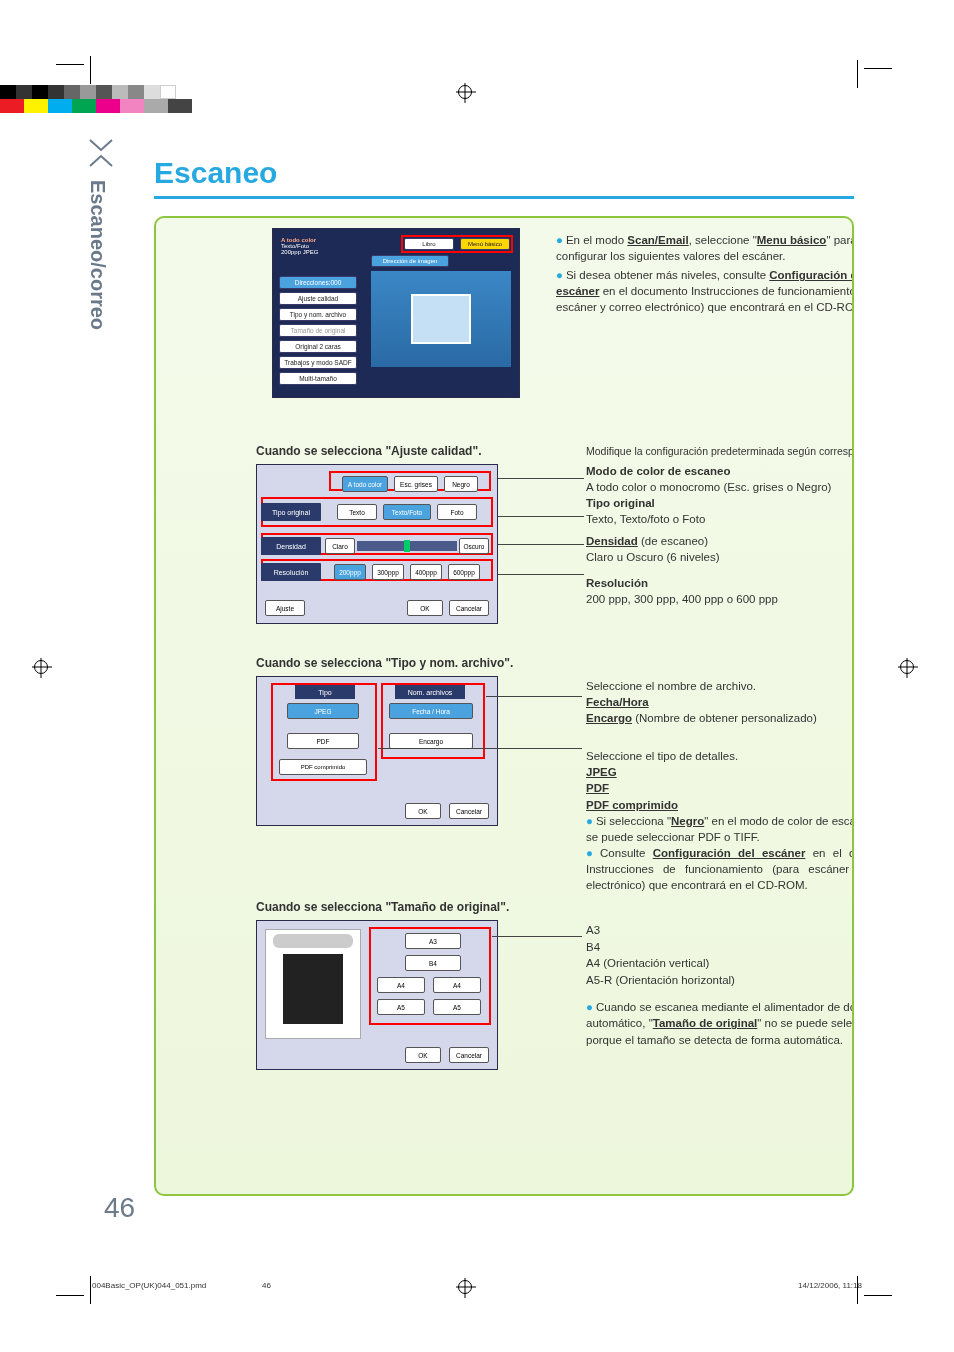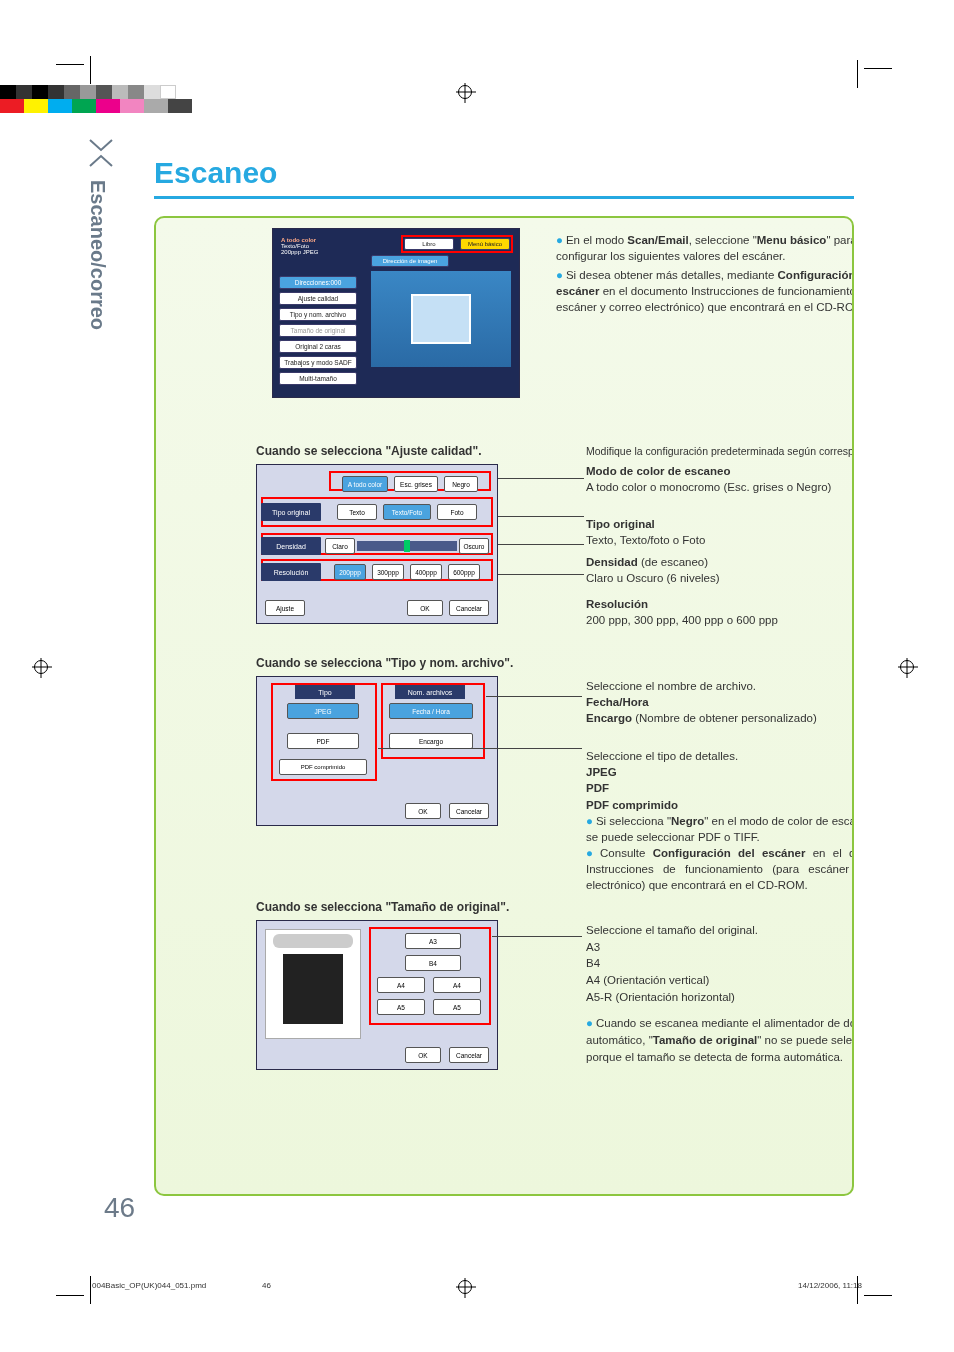--- a/index.html
+++ b/index.html
@@ -58,21 +58,21 @@
   .shot1-left { position:absolute; left:6px; top:6px; width:80px; height:158px; display:flex; flex-direction:column; gap:3px; }
   .shot1-left .status { height:38px; background:#1e2a56; color:#fff; font-size:6px; padding:2px; }
   .shot1-left .sel { background:#4aa3df; color:#fff; }
   .shot-btn.menu-item { width:78px; height:13px; font-size:6.5px; }
   .shot1-preview { position:absolute; left:98px; top:42px; width:140px; height:96px; background:linear-gradient(#3a87c5,#2a6aa5); display:flex; align-items:center; justify-content:center; }
   .shot1-prev-img { width:60px; height:50px; background:#c5e0f5; border:2px solid #fff; }
   
   
   .right-text-1 { position:absolute; left:400px; top:14px; width:350px; font-size:11.5px; color:#333; line-height:1.4; }
   .bullet { color:#26a9e1; font-weight:bold; margin-right:3px; }
-  .bold { font-weight:bold; }
+  .bold { font-weight:bold;text-decoration:underline; }
   
   
   .subhead { font-size:12px; font-weight:bold; color:#333; }
   .subhead .emph { font-weight:bold; }
   
   
   .sect-quality { position:absolute; left:100px; top:226px; width:650px; }
   .shot2 { width:242px; height:160px; background:#d4d8ea; border:1px solid #2a2a4a; position:relative; margin-top:6px; }
   .shot2 .redbox { position:absolute; border:2px solid red; }
   .shot2-row { display:flex; align-items:center; position:absolute; left:4px; right:4px; height:22px; }
@@ -185,21 +185,21 @@
         <div class="shot-btn" style="width:50px;height:12px;font-size:6px;background:#ffd700">Menú básico</div>
       </div>
       <div class="shot-btn" style="position:absolute;left:98px;top:26px;width:78px;height:12px;background:#4aa3df;color:#fff;font-size:6px">Dirección de imagen</div>
       <div class="shot1-preview">
         <div class="shot1-prev-img"></div>
       </div>
     </div>
 
     <div class="right-text-1">
       <div><span class="bullet">●</span><span>En el modo </span><span class="bold">Scan/Email</span><span>, seleccione "</span><span class="bold">Menu básico</span><span>" para configurar los siguientes valores del escáner.</span></div>
-      <div style="margin-top:3px"><span class="bullet">●</span><span>Si desea obtener más detalles, mediante </span><span class="bold">Configuración del escáner</span><span> en el documento Instrucciones de funcionamiento (Para escáner y correo electrónico) que encontrará en el CD-ROM.</span></div>
+      <div style="margin-top:3px"><span class="bullet">●</span><span>Si desea obtener más niveles, consulte </span><span class="bold">Configuración del escáner</span><span> en el documento Instrucciones de funcionamiento (Para escáner y correo electrónico) que encontrará en el CD-ROM.</span></div>
     </div>
 
     <div class="sect-quality">
       <div class="subhead"><span>Cuando se selecciona "</span><span class="emph">Ajuste calidad</span><span>".</span></div>
       <div class="shot2">
         <div class="redbox" style="left:72px;top:6px;width:162px;height:20px"></div>
         <div class="shot2-row" style="top:8px;left:74px;width:158px;">
           <div class="shot2-btns">
             <div class="shot2-btn sel" style="width:46px">A todo color</div>
             <div class="shot2-btn" style="width:44px">Esc. grises</div>
@@ -240,21 +240,21 @@
           <div class="shot2-btn" style="width:40px;margin-left:4px">Ajuste</div>
           <div style="flex:1"></div>
           <div class="shot2-btn" style="width:36px;margin-right:6px">OK</div>
           <div class="shot2-btn" style="width:40px;margin-right:4px">Cancelar</div>
         </div>
       </div>
     </div>
     <div class="quality-right">
       <div style="font-size:10.5px;margin-bottom:4px">Modifique la configuración predeterminada según corresponda.</div>
       <div class="prop-head">Modo de color de escaneo</div>
-      <div style="margin-bottom:21px">A todo color o monocromo (Esc. grises o Negro)</div>
+      <div style="margin-bottom:0">A todo color o monocromo (Esc. grises o Negro)</div>
       <div class="prop-head">Tipo original</div>
       <div style="margin-bottom:6px">Texto, Texto/foto o Foto</div>
       <div><span class="bold">Densidad</span><span> (de escaneo)</span></div>
       <div style="margin-bottom:10px">Claro u Oscuro (6 niveles)</div>
       <div class="prop-head">Resolución</div>
       <div>200 ppp, 300 ppp, 400 ppp o 600 ppp</div>
     </div>
     <div class="leader" style="left:342px;top:260px;width:86px"></div>
     <div class="leader" style="left:342px;top:298px;width:86px"></div>
     <div class="leader" style="left:342px;top:326px;width:86px"></div>
@@ -303,21 +303,20 @@
         <div class="shot2-btn" style="position:absolute;left:148px;top:34px;width:56px">B4</div>
         <div class="shot2-btn" style="position:absolute;left:120px;top:56px;width:48px">A4</div>
         <div class="shot2-btn" style="position:absolute;left:176px;top:56px;width:48px">A4</div>
         <div class="shot2-btn" style="position:absolute;left:120px;top:78px;width:48px">A5</div>
         <div class="shot2-btn" style="position:absolute;left:176px;top:78px;width:48px">A5</div>
         <div class="shot2-btn" style="position:absolute;right:56px;bottom:6px;width:36px">OK</div>
         <div class="shot2-btn" style="position:absolute;right:8px;bottom:6px;width:40px">Cancelar</div>
       </div>
     </div>
     <div class="size-right">
-      <div>Seleccione el tamaño del original.</div>
       <div>A3</div>
       <div>B4</div>
       <div>A4 (Orientación vertical)</div>
       <div>A5-R (Orientación horizontal)</div>
       <div style="height:10px"></div>
       <div><span class="bullet">●</span><span>Cuando se escanea mediante el alimentador de documentos automático, "</span><span class="bold">Tamaño de original</span><span>" no se puede seleccionar porque el tamaño se detecta de forma automática.</span></div>
     </div>
     <div class="leader" style="left:336px;top:718px;width:90px"></div>
 
   </div>

